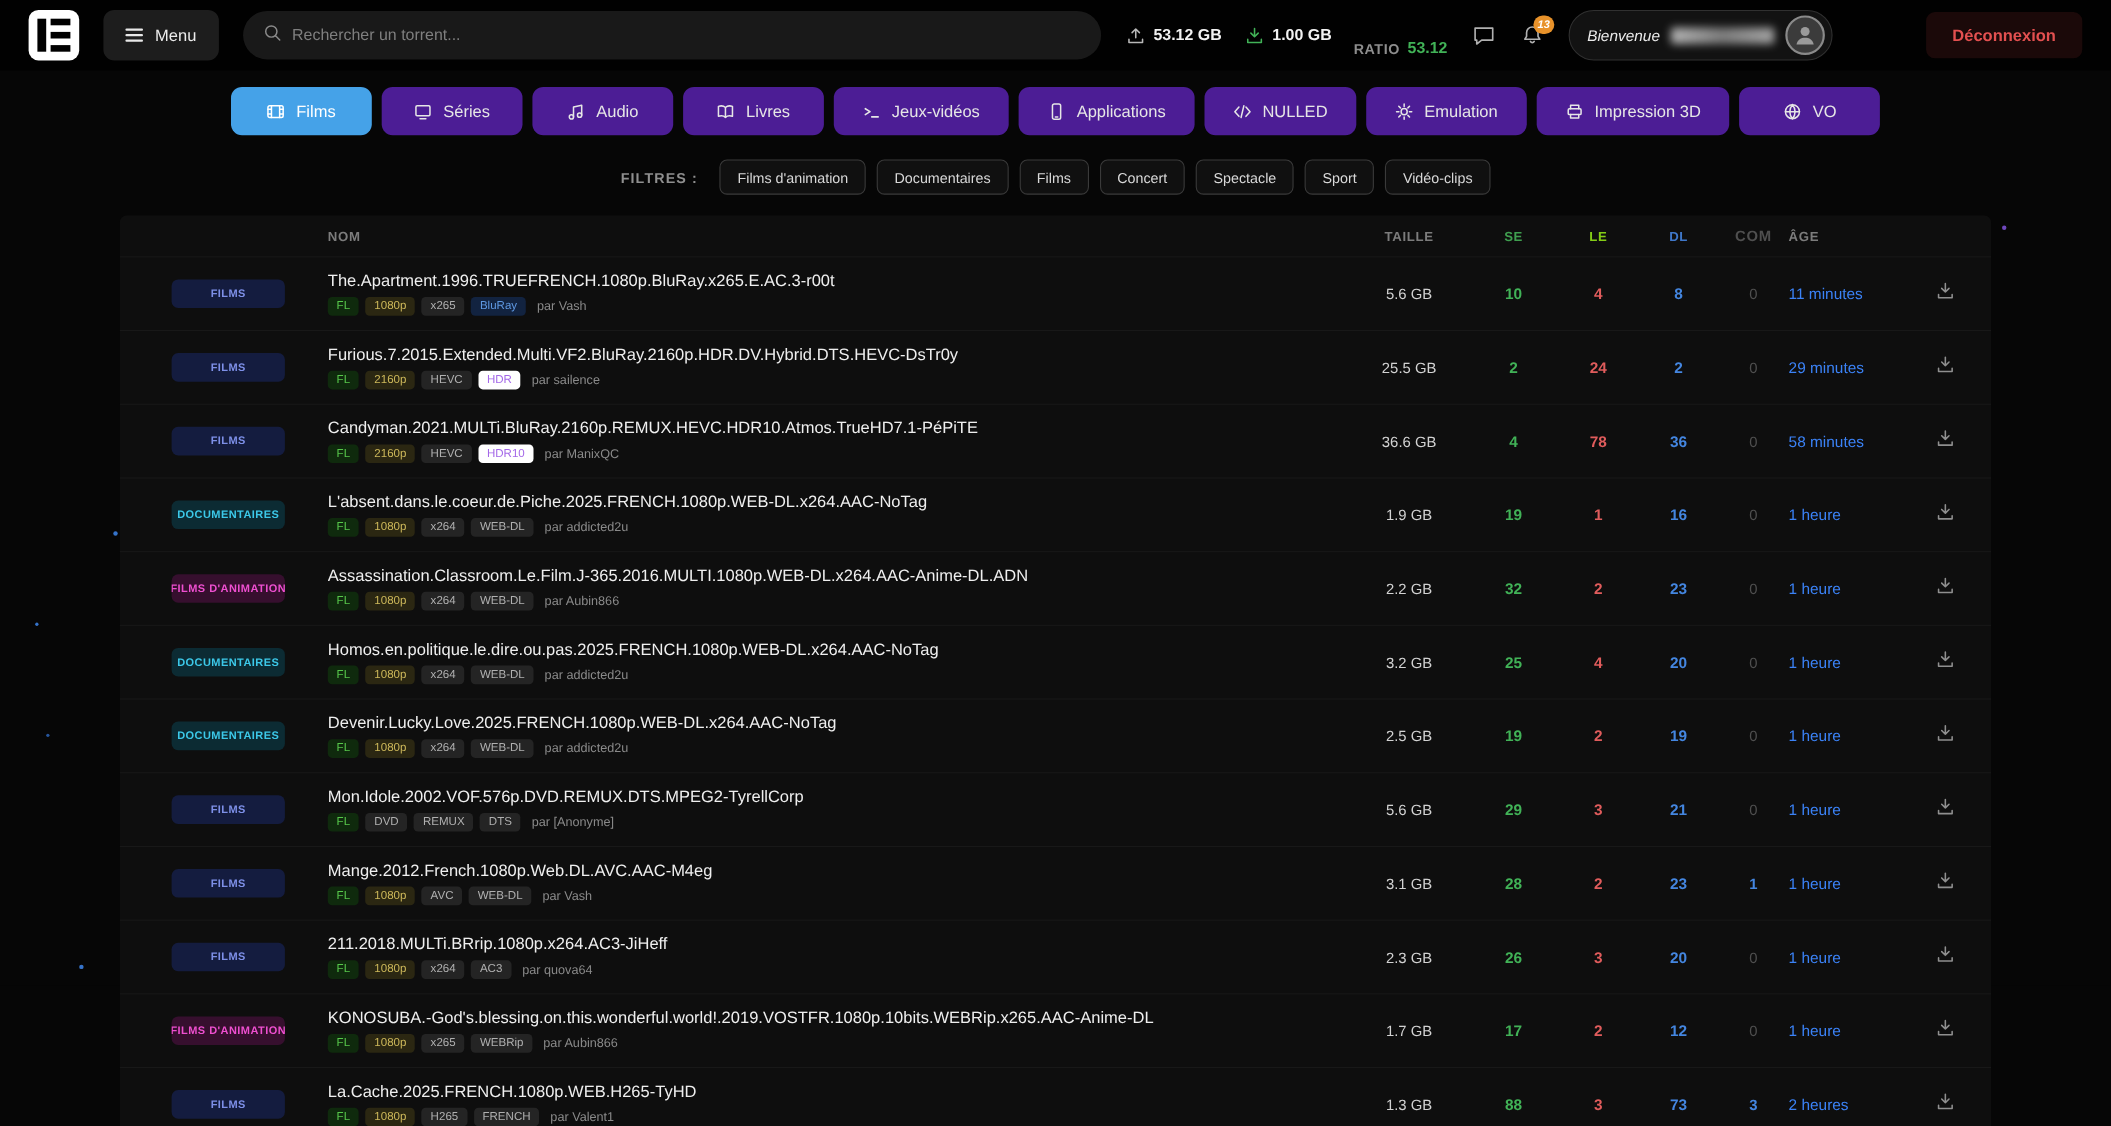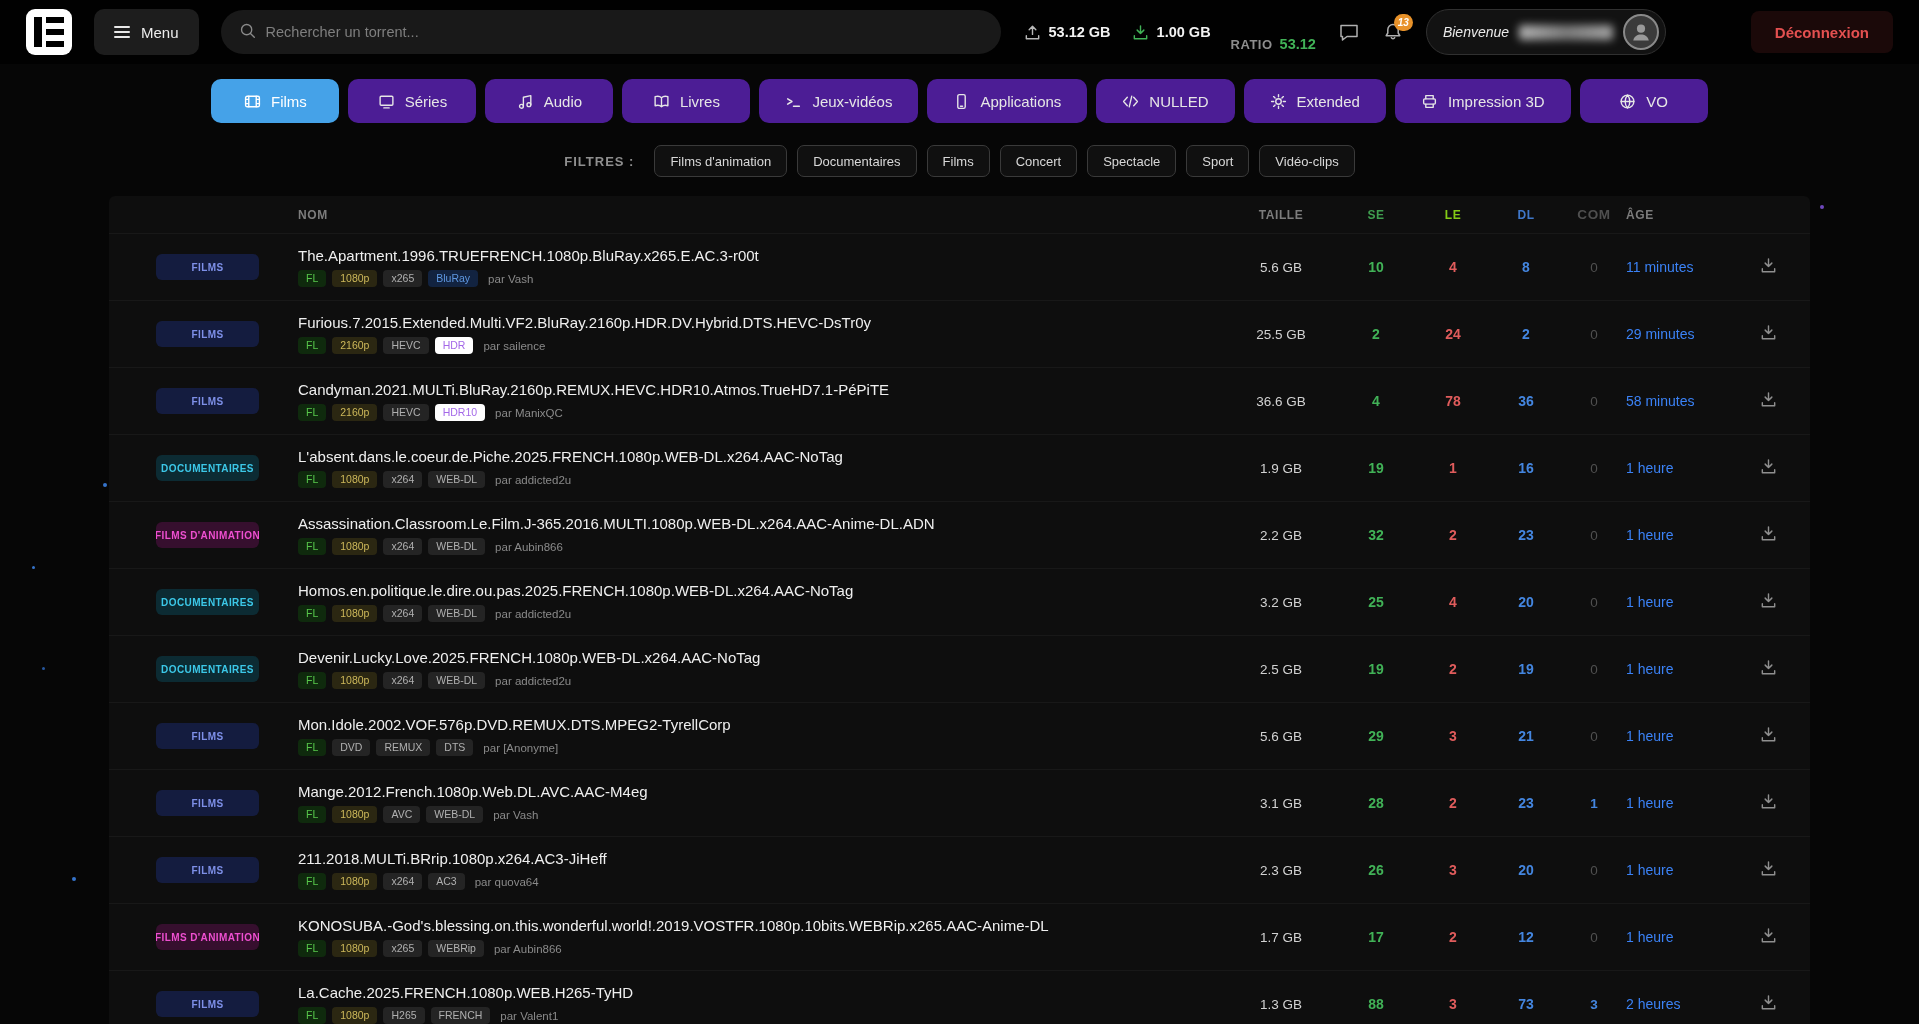--- a/index.html
+++ b/index.html
@@ -222,21 +222,21 @@
         </span>
         <span>NULLED</span>
       </button>
       <button class="nav-pill">
         <span class="nicon">
           <svg fill="none" stroke-width="1.3" stroke-linecap="round" viewBox="0 0 16 16">
             <circle cx="8" cy="8" r="2.6"></circle>
             <path d="M8 1.5v2M8 12.5v2M1.5 8h2M12.5 8h2M3.4 3.4l1.4 1.4M11.2 11.2l1.4 1.4M12.6 3.4l-1.4 1.4M4.8 11.2l-1.4 1.4"></path>
           </svg>
         </span>
-        <span>Extended</span>
+        <span>Emulation</span>
       </button>
       <button class="nav-pill">
         <span class="nicon">
           <svg fill="none" stroke-width="1.3" stroke-linecap="round" stroke-linejoin="round" viewBox="0 0 16 16">
             <rect x="2.5" y="5.5" width="11" height="5" rx="1"></rect>
             <path d="M4.5 5.5V2.5h7v3M4.5 10.5v3h7v-3"></path>
           </svg>
         </span>
         <span>Impression 3D</span>
       </button>

